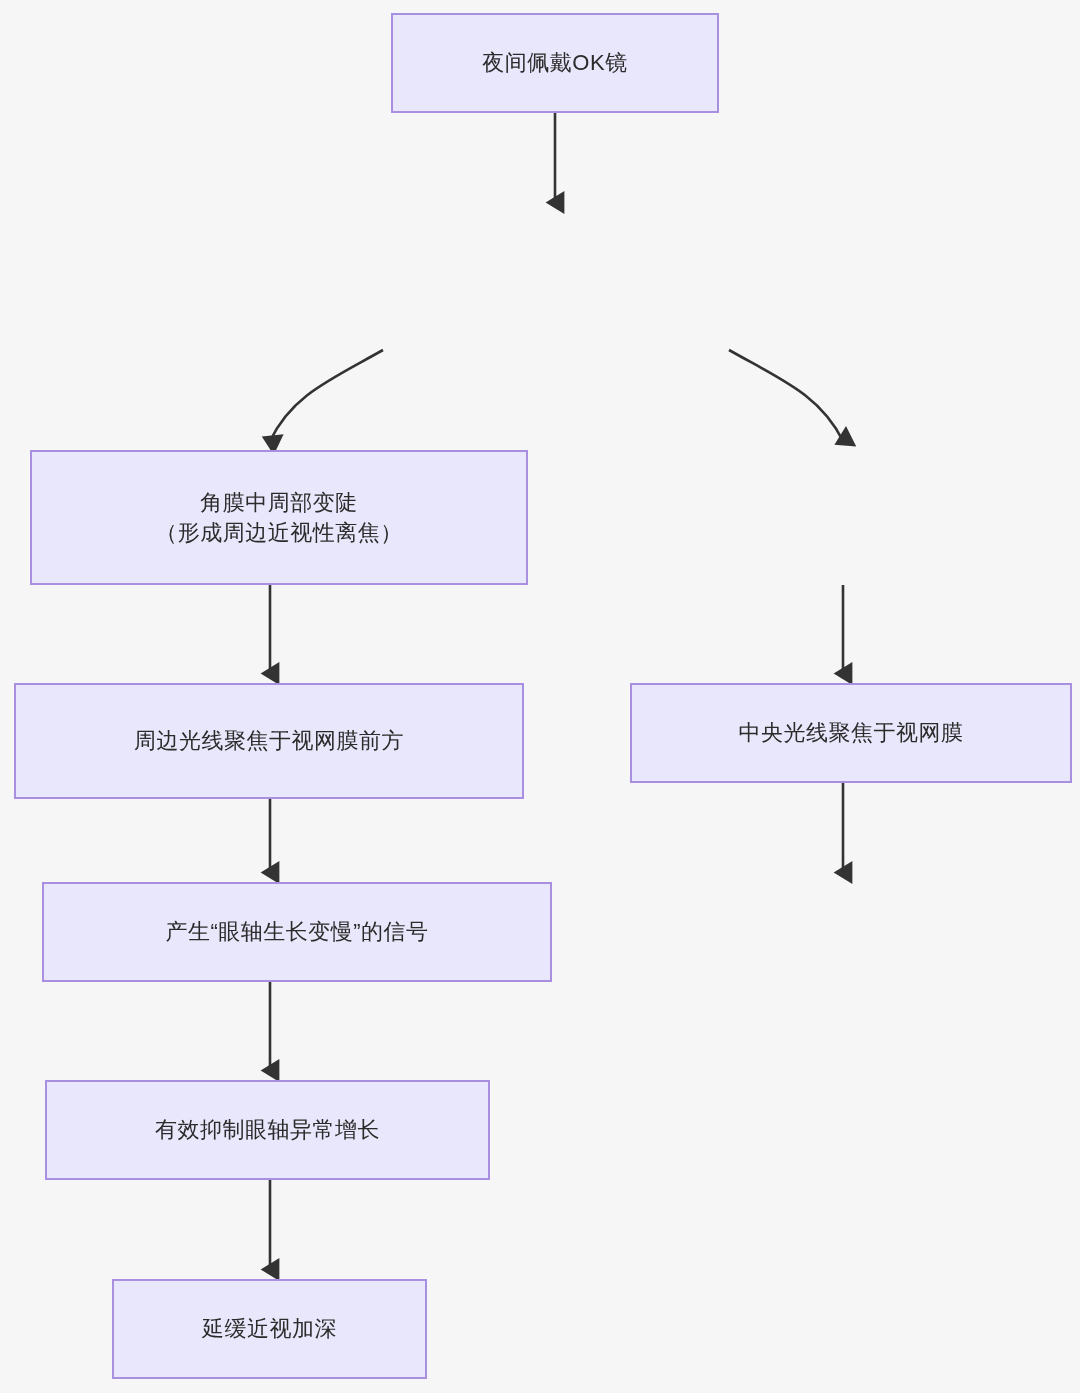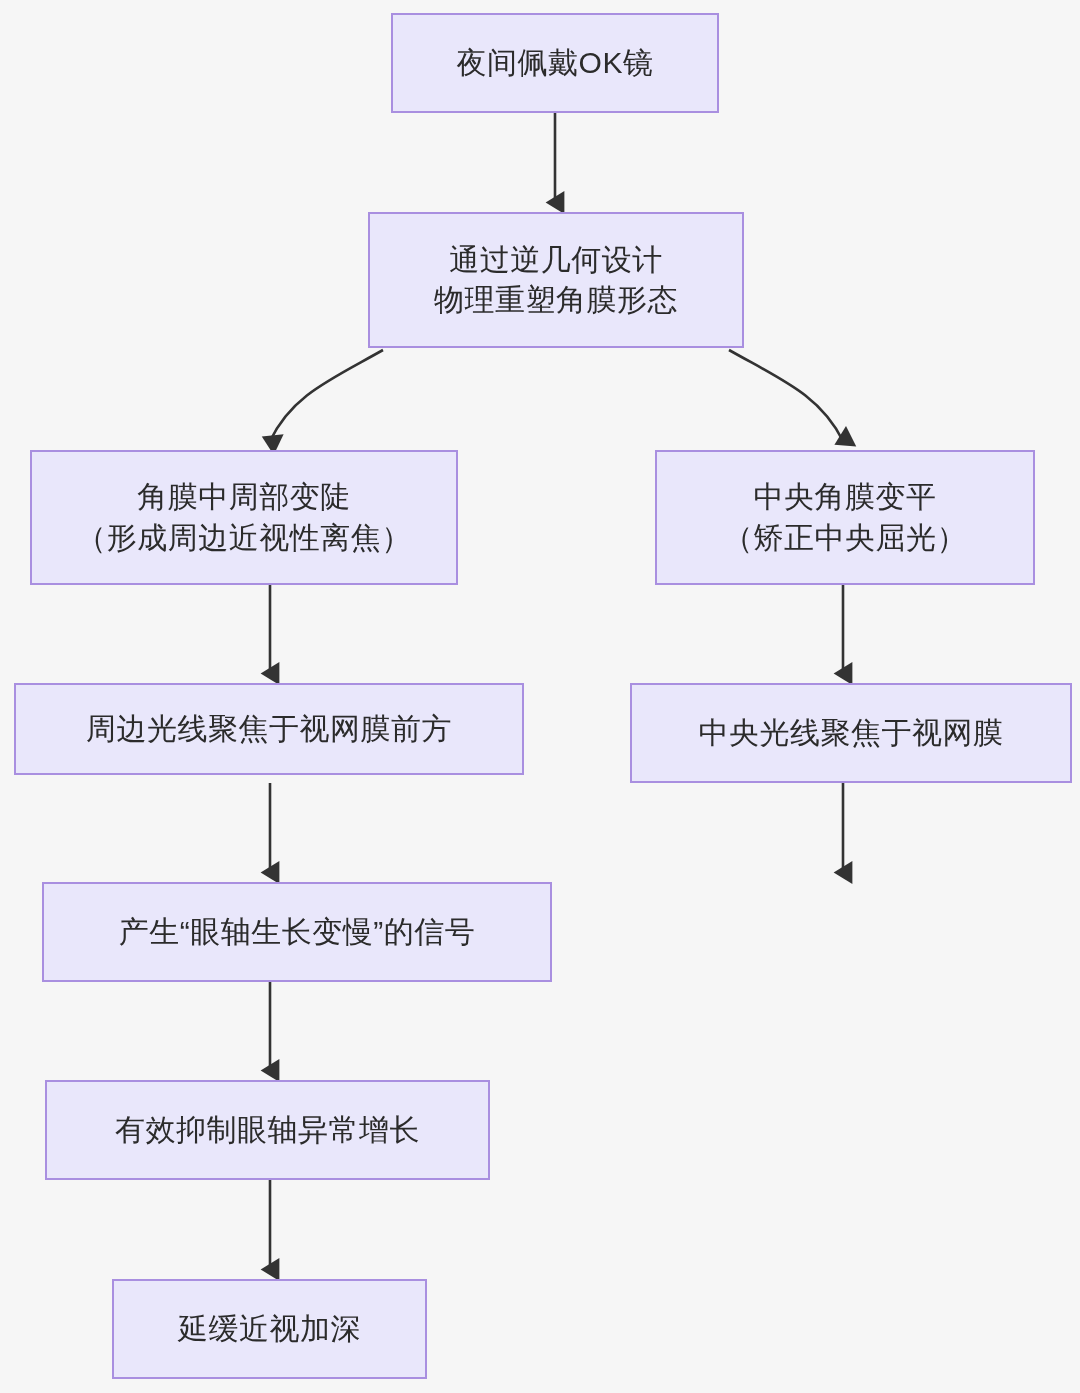--- a/index.html
+++ b/index.html
@@ -15,21 +15,21 @@
   .node{
     position:absolute;
     box-sizing:border-box;
     background:#e9e7fb;
     border:2px solid #a98fe0;
     display:flex;
     align-items:center;
     justify-content:center;
     text-align:center;
     color:#2b2b2b;
-    font-size:30px;
+    font-size:22px;
     line-height:1.35;
     letter-spacing:.5px;
     white-space:pre-line;
     -webkit-font-smoothing:antialiased;
   }
 </style>
 </head>
 <body>
 
 <div id="canvas">
@@ -48,30 +48,26 @@
       <path d="M843,585 L843,674"></path>
       <path d="M270,783 L270,873"></path>
       <path d="M843,783 L843,873"></path>
       <path d="M270,982 L270,1071"></path>
       <path d="M270,1180 L270,1270"></path>
     </g>
   </svg>
 
   <div class="node" style="left:391px;top:13px;width:328px;height:100px;">夜间佩戴OK镜</div>
 
-  <div class="node" style="left:368px;top:212px;width:376px;height:136px;">通过逆几何设计
-物理重塑角膜形态</div>
 
-  <div class="node" style="left:30px;top:450px;width:428px;height:135px;">角膜中周部变陡
+  <div class="node" style="left:30px;top:450px;width:498px;height:135px;">角膜中周部变陡
 （形成周边近视性离焦）</div>
 
-  <div class="node" style="left:655px;top:450px;width:380px;height:135px;">中央角膜变平
-（矫正中央屈光）</div>
 
-  <div class="node" style="left:14px;top:683px;width:510px;height:92px;">周边光线聚焦于视网膜前方</div>
+  <div class="node" style="left:14px;top:683px;width:510px;height:116px;">周边光线聚焦于视网膜前方</div>
 
   <div class="node" style="left:630px;top:683px;width:442px;height:100px;">中央光线聚焦于视网膜</div>
 
   <div class="node" style="left:14px;top:882px;width:510px;height:100px;margin-left:28px;">产生“眼轴生长变慢”的信号</div>
 
 
   <div class="node" style="left:45px;top:1080px;width:445px;height:100px;">有效抑制眼轴异常增长</div>
 
   <div class="node" style="left:112px;top:1279px;width:315px;height:100px;">延缓近视加深</div>
 

